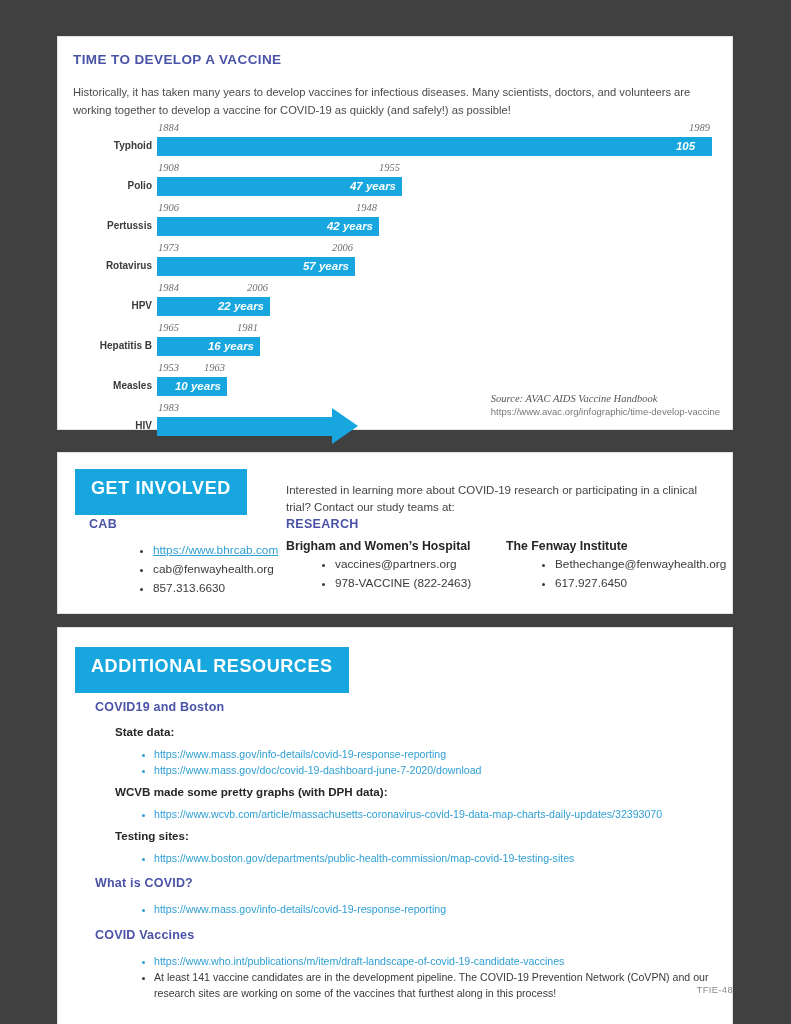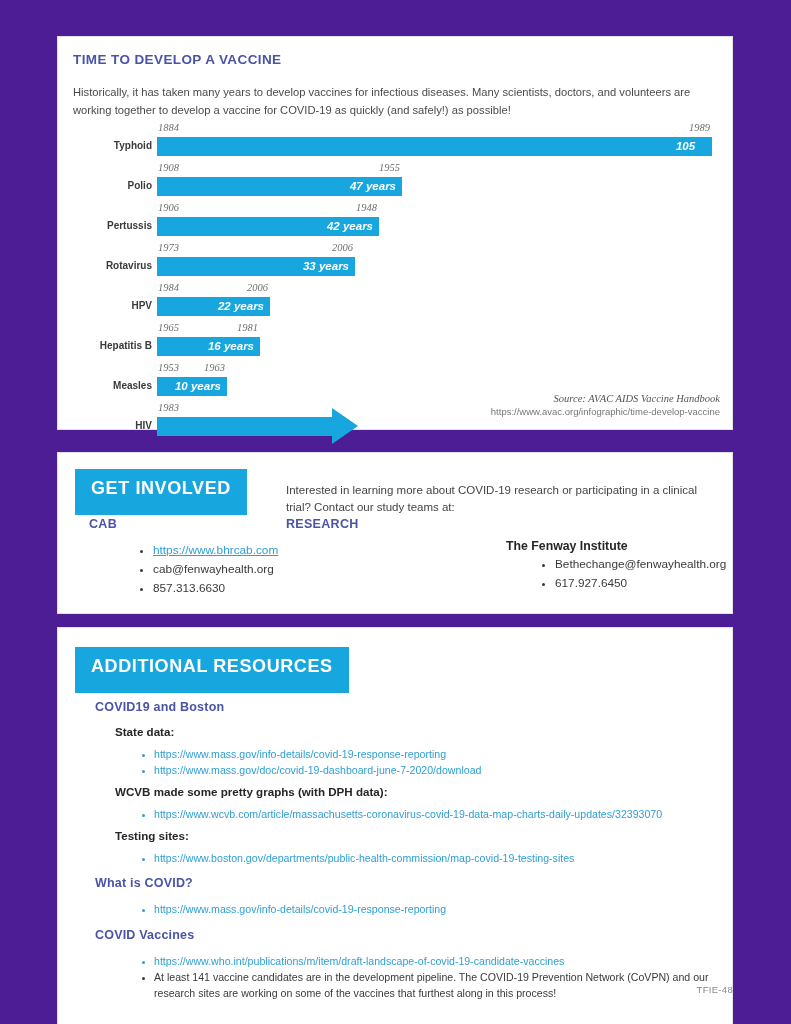--- a/index.html
+++ b/index.html
@@ -2,21 +2,21 @@
 <html><head>
 <meta charset="utf-8">
 <style>
   * { box-sizing: border-box; }
   html, body {
     margin: 0; padding: 0;
     width: 791px; height: 1024px;
     background: #ffffff;
     font-family: "Liberation Sans", sans-serif;
   }
-  .page { position: relative; width: 791px; height: 1024px; background:#4c1d95; }
+  .page { position: relative; width: 791px; height: 1024px; background:#404040; }
 
   .card {
     position: absolute;
     background: #fff;
     border: 1px solid #e2e2e4;
   }
 
   
   #card-chart { left: 57px; top: 36px; width: 676px; height: 394px; }
 
@@ -59,21 +59,21 @@
     transform: translateX(-100%);
   }
   .arrow {
     position: absolute; top: 5px;
     width: 0; height: 0;
     border-top: 18px solid transparent;
     border-bottom: 18px solid transparent;
     border-left: 26px solid #17a7de;
   }
   #chart-source {
-    position: absolute; right: 12px; bottom: 12px; text-align: right;
+    position: absolute; right: 12px; bottom: 12px; 
   }
   #chart-source .src-line1 {
     font-size: 10.5px; font-style: italic; color: #555;
     font-family: "Liberation Serif", serif;
   }
   #chart-source .src-line2 {
     font-size: 9.5px; color: #777; margin-top: 2px;
   }
 
   
@@ -163,21 +163,21 @@
             <div class="end-year" style="left: 220px;">1948</div>
             <div class="dur" style="left: 216px;">42 years</div>
           </div>
         </div>
         <div class="row">
           <div class="row-label">Rotavirus</div>
           <div class="track">
             <div class="bar" style="width: 198px;"></div>
             <div class="start-year">1973</div>
             <div class="end-year" style="left: 196px;">2006</div>
-            <div class="dur" style="left: 192px;">33 years</div>
+            <div class="dur" style="left: 192px;">57 years</div>
           </div>
         </div>
         <div class="row">
           <div class="row-label">HPV</div>
           <div class="track">
             <div class="bar" style="width: 113px;"></div>
             <div class="start-year">1984</div>
             <div class="end-year" style="left: 111px;">2006</div>
             <div class="dur" style="left: 107px;">22 years</div>
           </div>
@@ -225,20 +225,27 @@
     <div class="subhead" id="cab-head">CAB</div>
 
     <div class="subhead" id="research-head">RESEARCH</div>
 
     <ul class="ul" id="cab-list">
         <li><span class="link">https://www.bhrcab.com</span></li>
         <li>cab@fenwayhealth.org</li>
         <li>857.313.6630</li>
       </ul>
 
+    <div id="bwh-block">
+        <div class="org">Brigham and Women’s Hospital</div>
+        <ul class="ul">
+          <li>vaccines@partners.org</li>
+          <li>978-VACCINE (822-2463)</li>
+        </ul>
+      </div>
     <div id="tfi-block">
         <div class="org">The Fenway Institute</div>
         <ul class="ul">
           <li>Bethechange@fenwayhealth.org</li>
           <li>617.927.6450</li>
         </ul>
       </div>
   </div>
 
   <div class="card" id="card-resources">

